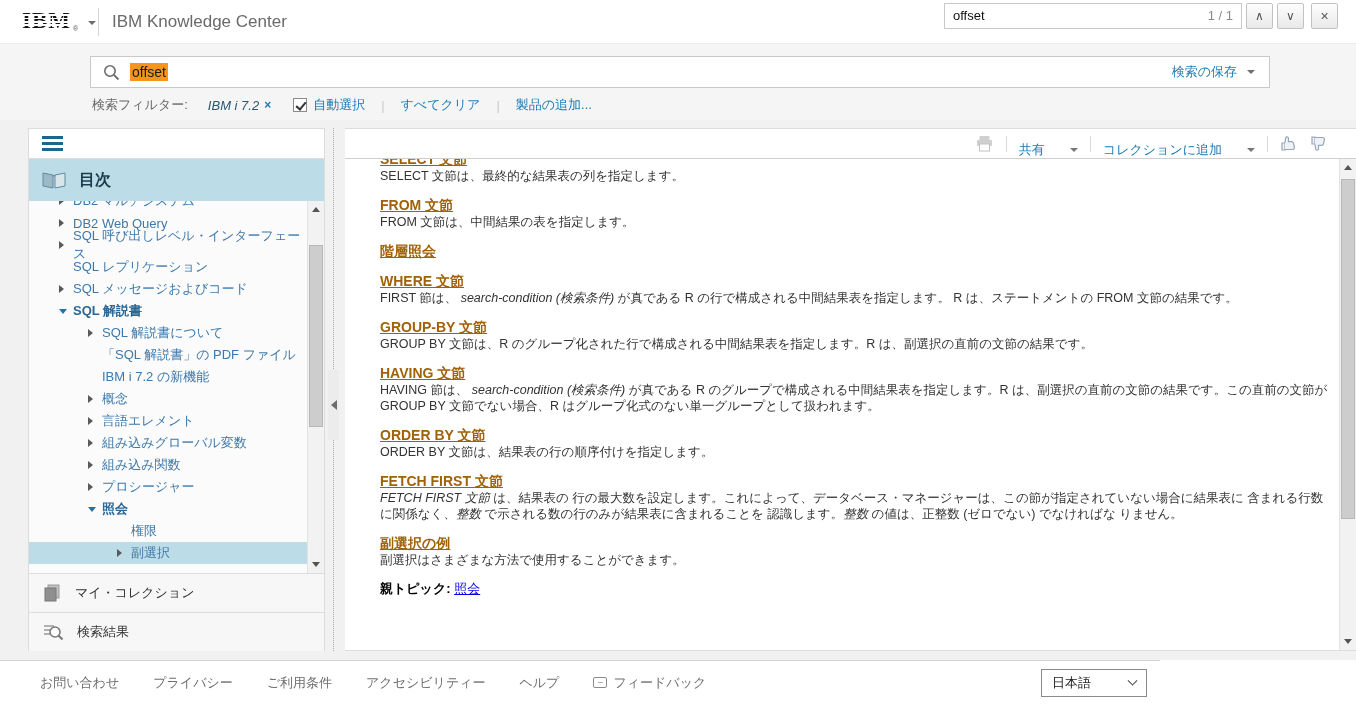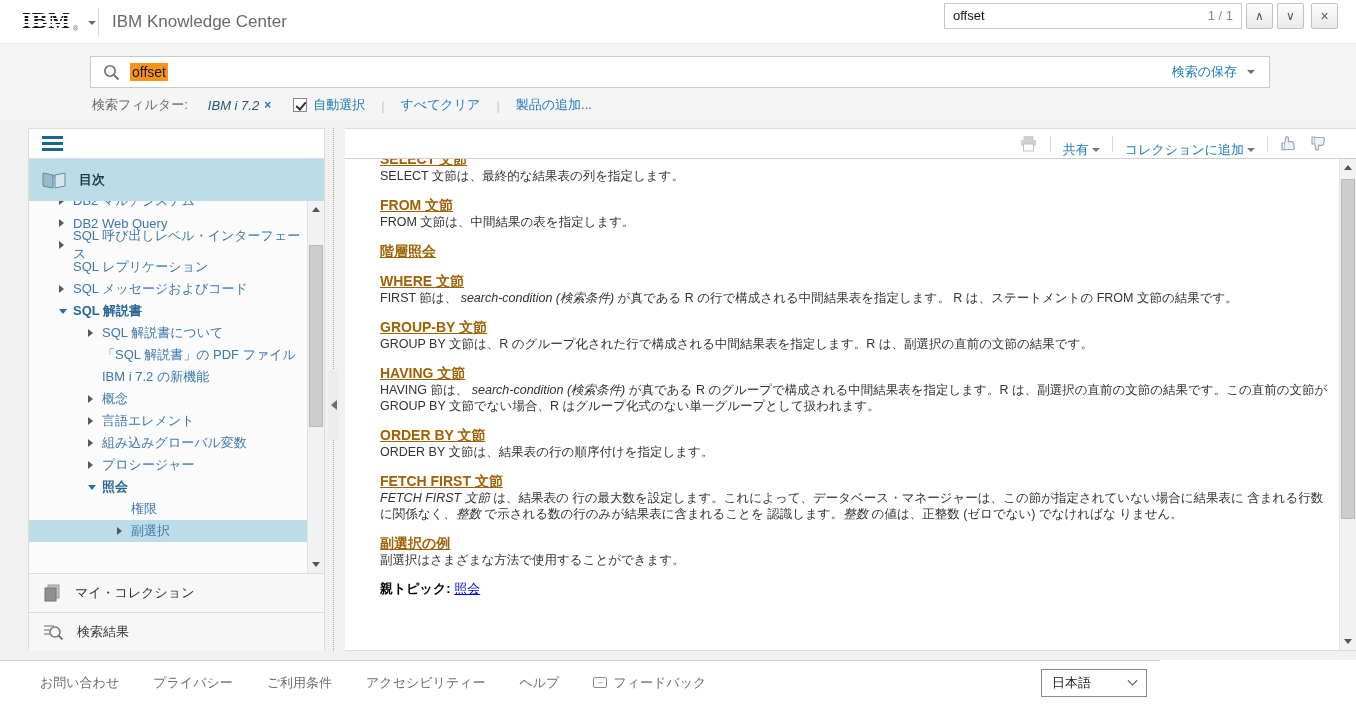--- a/index.html
+++ b/index.html
@@ -44,21 +44,21 @@
 
   
   .main { position:absolute; left:0; top:120px; width:1356px; height:540px; background:#f1f1f1; }
 
   
   .sidebar { position:absolute; left:28px; top:8px; width:297px; height:523px; background:#fbfbfb; border:1px solid #dcdcdc; }
   .toc-togglebar { height:30px; background:#fff; border-bottom:1px solid #ddd; display:flex; align-items:center; padding-left:13px; }
   .hamburger { display:inline-flex; flex-direction:column; gap:3px; }
   .hamburger span { width:21px; height:3px; background:#16688f; display:block; }
   .toc-header { height:42px; background:#bcdce8; display:flex; align-items:center; padding-left:12px; gap:12px; }
-  .toc-title { font-size:13px; font-weight:bold; color:#1c3a4a;text-align:center; }
+  .toc-title { font-size:16px; font-weight:bold; color:#1c3a4a;text-align:center; }
   .tree-viewport { position:relative; height:372px; overflow:hidden; background:#fbfbfb; }
   .tree-items { margin-top:-11px; }
   .tree-row { height:22px; display:flex; align-items:center; width:calc(100% - 17px); font-size:13px; color:#3d78ab; cursor:pointer; }
   .tree-row.bold { font-weight:bold; color:#2b6795; }
   .tree-row.selected { background:#bcdce8;font-family:Liberation Mono, monospace; }
   .twisty { flex:0 0 14px; display:inline-flex; align-items:center; }
   .twisty.collapsed::before { content:""; border-left:5px solid #595959; border-top:4px solid transparent; border-bottom:4px solid transparent; display:inline-block; }
   .twisty.expanded::before { content:""; border-top:5px solid #2272a8; border-left:4px solid transparent; border-right:4px solid transparent; display:inline-block; }
   .side-row { height:39px; border-top:1px solid #ddd; background:#f7f7f7; display:flex; align-items:center; padding-left:13px; gap:13px; font-size:13px; color:#333; }
 
@@ -71,21 +71,21 @@
   .sb-thumb { position:absolute; left:1px; width:14px; background:#cdcdcd; border:1px solid #b8b8b8; }
 
   
   .splitter { position:absolute; left:333px; top:8px; height:523px; width:1px; border-left:1px dotted #a8a8a8; }
   .splitter-handle { position:absolute; left:-6px; top:242px; width:11px; height:70px; background:#ececec; display:flex; align-items:center; justify-content:center; }
   .tri-left { width:0;height:0;border-top:5px solid transparent;border-bottom:5px solid transparent;border-right:6px solid #6d6d6d; }
 
   
   .content { position:absolute; left:345px; top:8px; width:1011px; height:523px; background:#fff; border-top:1px solid #dcdcdc; border-bottom:1px solid #dcdcdc; }
   .content-toolbar { height:30px; border-bottom:1px solid #cfcfcf; display:flex; align-items:center; justify-content:flex-end; padding-right:28px; gap:12px; }
-  .tool-label { color:#1d7bb5; font-size:13px; display:flex; align-items:center; gap:3px;margin-top:12px; }
+  .tool-label { color:#1d7bb5; font-size:13px; display:flex; align-items:center; gap:25px;margin-top:12px; }
   .tool-label .caret-down { border-top-color:#777; }
   .tool-sep { width:1px; height:16px; background:#d9d9d9; }
   .content-body { position:absolute; left:0; top:30px; right:17px; bottom:0; overflow:hidden; padding:0 6px 0 35px; }
   .section { margin-bottom:12px; }
   .section:first-child { margin-top:-9px; }
   .section-link { font-size:14px; line-height:17px; font-weight:bold; color:#a16207; text-decoration:underline; display:inline-block; }
   .section-desc { font-size:12.5px; line-height:16px; color:#333; }
   .it { font-style:italic; }
   .parent-topic { margin-top:4px; font-size:13px; }
   .parent-topic .pt-label { font-weight:bold; color:#000; }
@@ -212,20 +212,24 @@
             <span class="twisty collapsed"></span>
             <span class="tree-label">概念</span>
           </div>
           <div class="tree-row" style="padding-left: 59px;">
             <span class="twisty collapsed"></span>
             <span class="tree-label">言語エレメント</span>
           </div>
           <div class="tree-row" style="padding-left: 59px;">
             <span class="twisty collapsed"></span>
             <span class="tree-label">組み込みグローバル変数</span>
+          </div>
+          <div class="tree-row" style="padding-left: 59px;">
+            <span class="twisty collapsed"></span>
+            <span class="tree-label">組み込み関数</span>
           </div>
           <div class="tree-row" style="padding-left: 59px;">
             <span class="twisty collapsed"></span>
             <span class="tree-label">プロシージャー</span>
           </div>
           <div class="tree-row bold" style="padding-left: 59px;">
             <span class="twisty expanded"></span>
             <span class="tree-label">照会</span>
           </div>
           <div class="tree-row" style="padding-left: 88px;">

